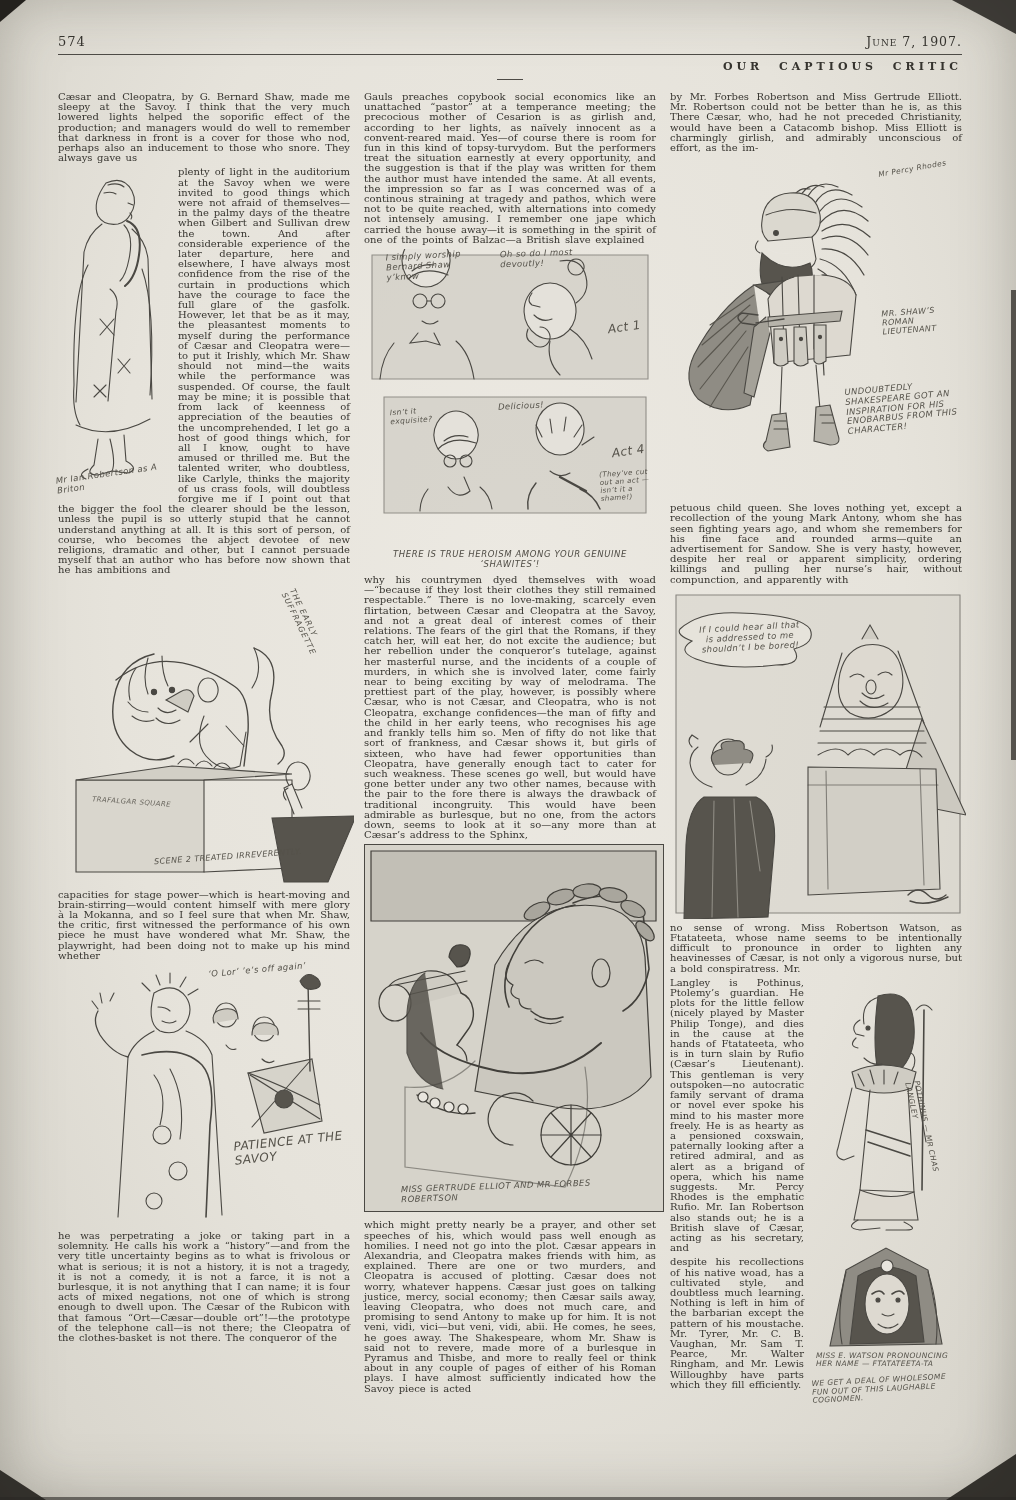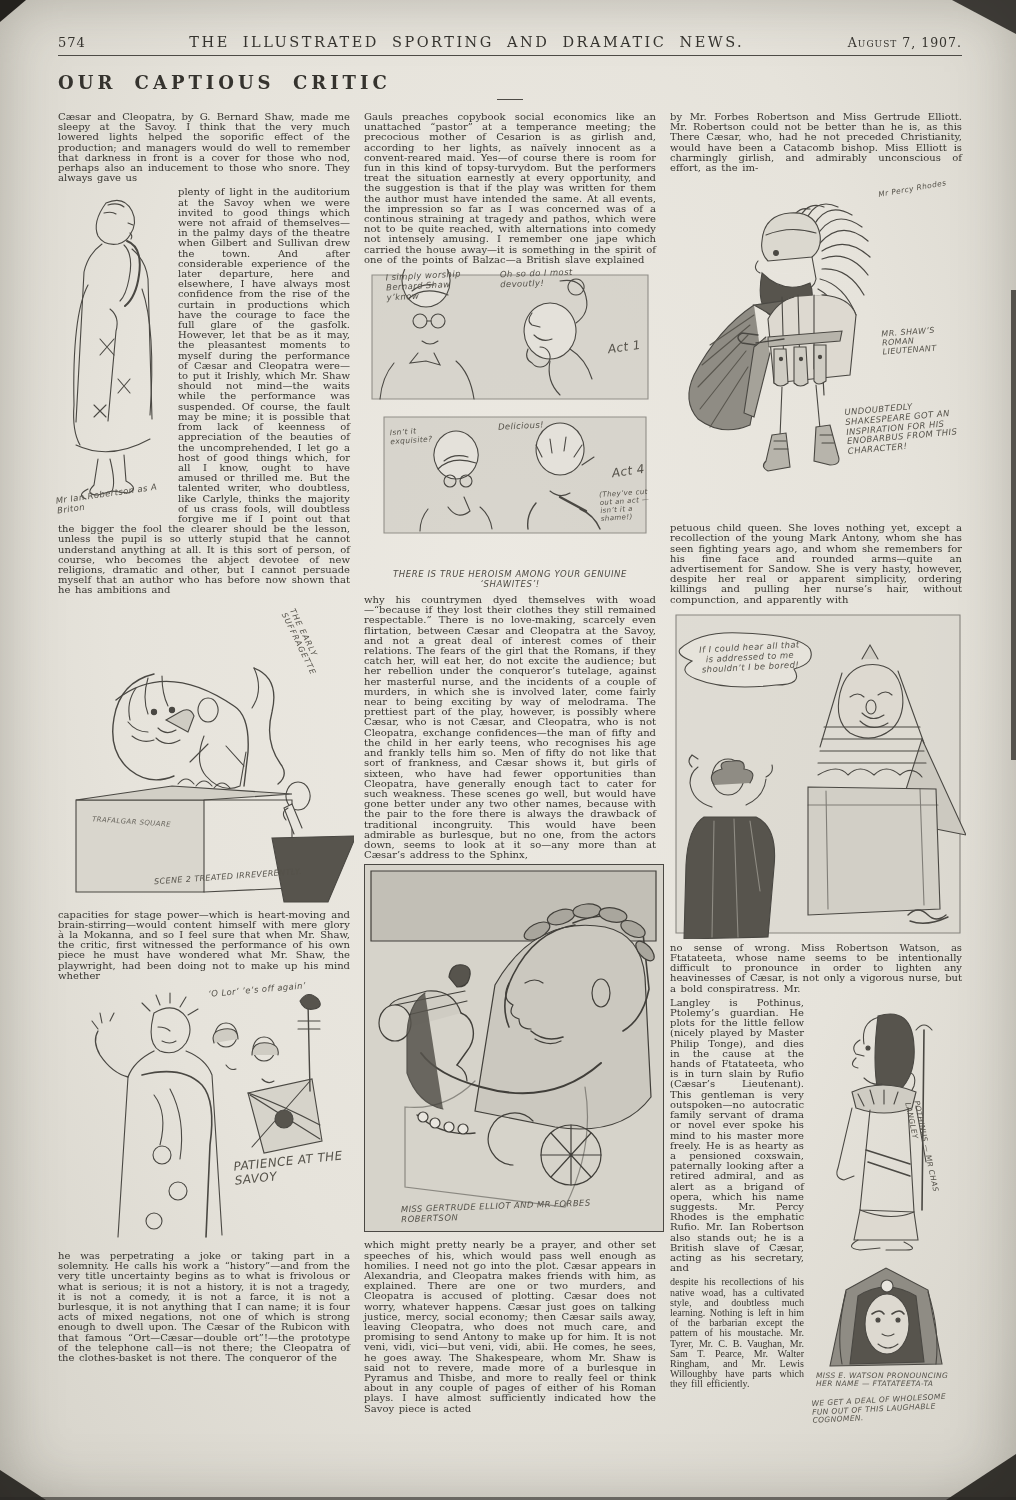--- a/index.html
+++ b/index.html
@@ -8,29 +8,29 @@
     background-image:radial-gradient(ellipse at 50% 40%, #ece9e2 0%, #e6e3db 55%, #d9d6cd 90%, #ccc9c0 100%);
     box-shadow:inset 0 0 60px rgba(90,85,75,.35);
     font-family:"DejaVu Serif", serif; color:#35332e;}
   .inner{position:absolute;left:58px;right:54px;top:34px;}
   
   .hdr{display:flex;justify-content:space-between;align-items:center;}
   .hdr .pgno{font-size:13px;letter-spacing:1px;}
   .hdr .mast{font-size:14.5px;letter-spacing:2.5px;word-spacing:6px;}
   .hdr .date{font-size:12.5px;letter-spacing:1px;font-variant:small-caps;}
   .rule{border-top:1.6px solid #4d4b46;margin-top:5px;}
-  .title{Text-align:center;text-align:left;font-size:18px;font-weight:bold;letter-spacing:4px;word-spacing:8px;margin-top:16px;}
+  .title{Text-align:center;text-align:right;font-size:11px;font-weight:bold;letter-spacing:4px;word-spacing:8px;margin-top:5px;}
   .subtitle{text-align:center;font-size:10.5px;letter-spacing:2px;word-spacing:5px;margin-top:9px;}
   .tick{width:26px;border-top:1.5px solid #4d4b46;margin:6px auto 0;}
   
   .cols{display:flex;gap:14px;margin-top:12px;}
   .col{flex:1;min-width:0;}
   .body-text{font-size:10px;line-height:10.2px;text-align:justify;margin:0 0 4px 0;
     word-spacing:.14em;color:#36342f;}
-  .body-text + .body-text{margin-top:2px;font-family:Liberation Serif, serif;}
+  .body-text + .body-text{margin-top:2px;}
   
   .illus{position:relative;margin:4px auto;}
   .illus svg{display:block;}
   .hn{position:absolute;font-family:"DejaVu Sans", sans-serif;font-style:italic;
     color:#55524a;font-size:8.5px;line-height:1.15;letter-spacing:.4px;}
   .hn.caps{text-transform:uppercase;font-size:8px;}
   .hn.big{font-size:12px;}
   .capline{text-align:center;font-family:"DejaVu Sans", sans-serif;font-style:italic;
     font-size:8.5px;letter-spacing:.6px;color:#4e4b44;text-transform:uppercase;margin:2px 0 6px;}
   .fig-left{float:left;margin:2px 8px 2px 0;}
@@ -47,22 +47,21 @@
   line,path,circle,ellipse,rect,polyline{vector-effect:non-scaling-stroke;}
 </style>
 </head>
 <body>
 
 <div class="page">
   <div class="inner">
 
     <div class="hdr">
       <span class="pgno">574</span>
-      <span class="mast">THE ILLUSTRATED SPORTING AND DRAMATIC NEWS.</span>
-      <span class="date">August 7, 1907.</span>
+      <span class="date">June 7, 1907.</span>
     </div>
     <div class="rule"></div>
 
     <div class="title">OUR CAPTIOUS CRITIC</div>
     <div class="tick"></div>
 
     <div class="cols">
 
       <div class="col">
         <p class="body-text">Cæsar and Cleopatra, by G. Bernard Shaw, made me sleepy at the Savoy. I think that the very much lowered lights helped the soporific effect of the production; and managers would do well to remember that darkness in front is a cover for those who nod, perhaps also an inducement to those who snore. They always gave us</p>

